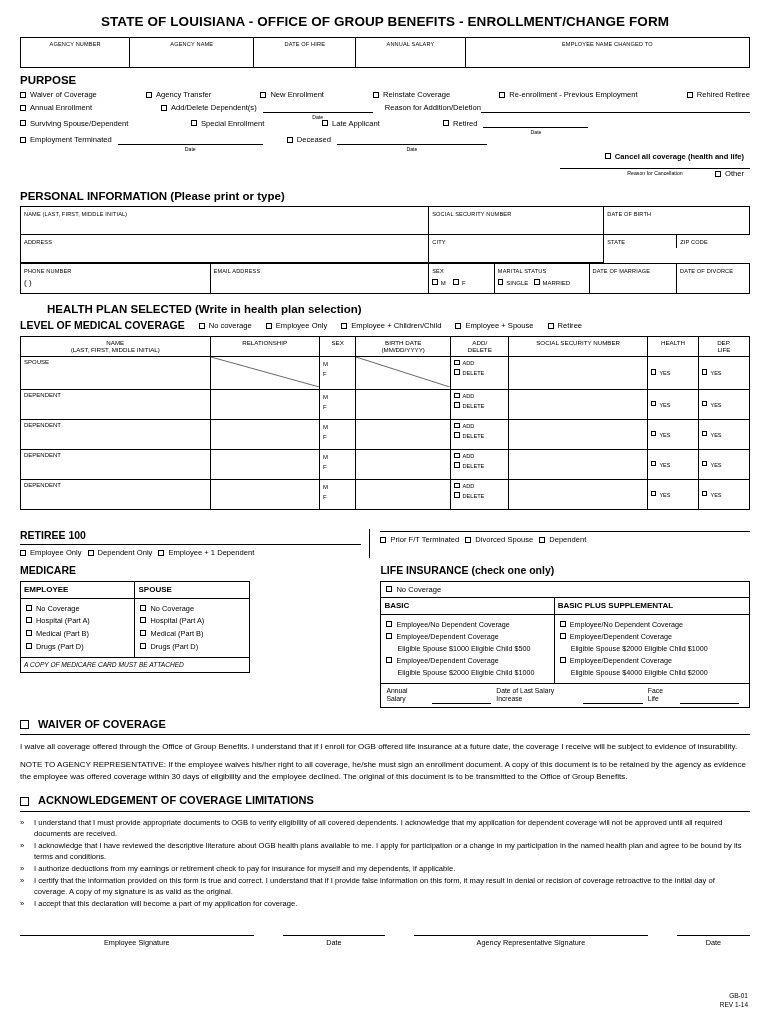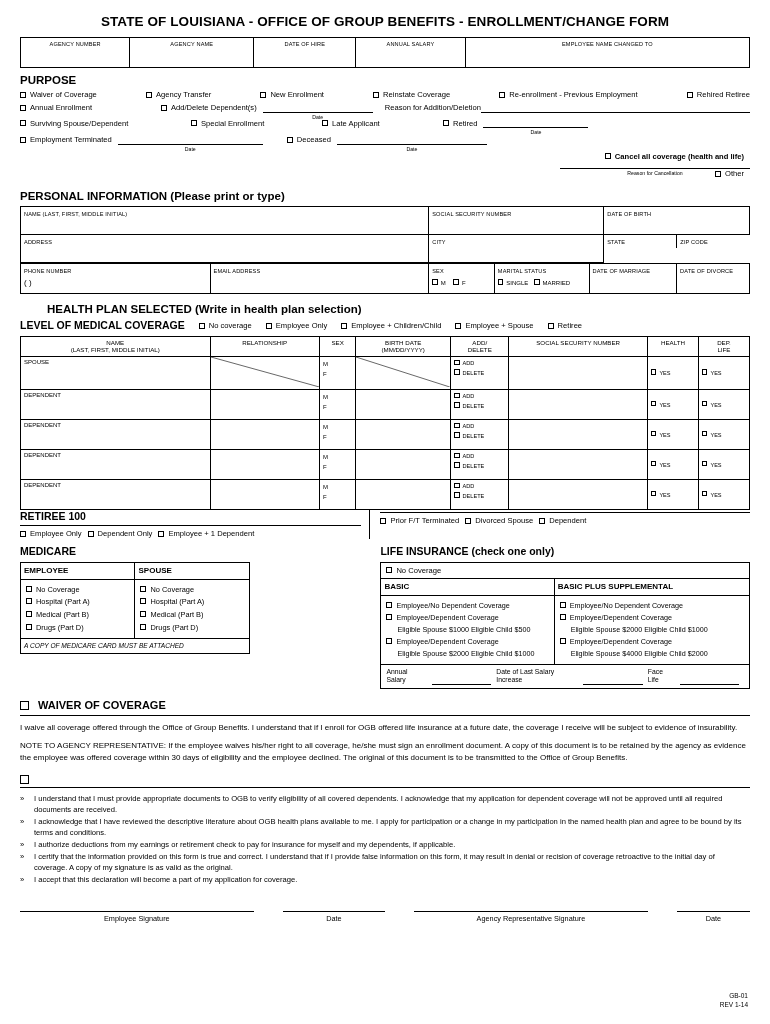--- a/index.html
+++ b/index.html
@@ -371,21 +371,21 @@
         <div><span class="mini-cb"></span><span>ADD</span></div>
         <div><span class="mini-cb"></span><span>DELETE</span></div>
       </td>
       <td></td>
       <td class="center" style="font-size:5.6px;vertical-align:middle;"><span class="mini-cb"></span><span>YES</span></td>
       <td class="center" style="font-size:5.6px;vertical-align:middle;"><span class="mini-cb"></span><span>YES</span></td>
     </tr>
   </tbody>
     </table>
 
-  <div style="display:flex;margin-top:0;">
+  <div style="display:flex;margin-top:19px;">
     <div style="width:48%;padding-right:8px;border-right:1px solid #000;">
       <div class="sec-head-sm">RETIREE 100</div>
       <div style="border-bottom:1px solid #000;margin:2px 0 3px 0;"></div>
       <div style="display:flex;">
         <div class="ck">
             <span class="cb"></span>
             <span>Employee Only</span>
           </div>
         <div class="ck">
             <span class="cb"></span>
@@ -494,20 +494,21 @@
   <div style="display:flex;align-items:center;margin-top:10px;">
     <span style="display:inline-block;width:9px;height:9px;border:1px solid #000;margin-right:9px;"></span>
     <span class="sec-head-sm" style="font-size:11px;">WAIVER OF COVERAGE</span>
   </div>
   <div style="border-bottom:1px solid #000;margin:3px 0 5px 0;"></div>
   <div class="para">I waive all coverage offered through the Office of Group Benefits. I understand that if I enroll for OGB offered life insurance at a future date, the coverage I receive will be subject to evidence of insurability.</div>
   <div class="para">NOTE TO AGENCY REPRESENTATIVE: If the employee waives his/her right to all coverage, he/she must sign an enrollment document. A copy of this document is to be retained by the agency as evidence the employee was offered coverage within 30 days of eligibility and the employee declined. The original of this document is to be transmitted to the Office of Group Benefits.</div>
 
   <div style="display:flex;align-items:center;margin-top:12px;">
     <span style="display:inline-block;width:9px;height:9px;border:1px solid #000;margin-right:9px;"></span>
+    <span class="sec-head-sm" style="font-size:11px;">ACKNOWLEDGEMENT OF COVERAGE LIMITATIONS</span>
   </div>
   <div style="border-bottom:1px solid #000;margin:3px 0 5px 0;"></div>
 
   <ul class="bullets">
     <li>
         <span class="bm">»</span>
         <span>I understand that I must provide appropriate documents to OGB to verify eligibility of all covered dependents. I acknowledge that my application for dependent coverage will not be approved until all required documents are received.</span>
       </li>
     <li>
         <span class="bm">»</span>

